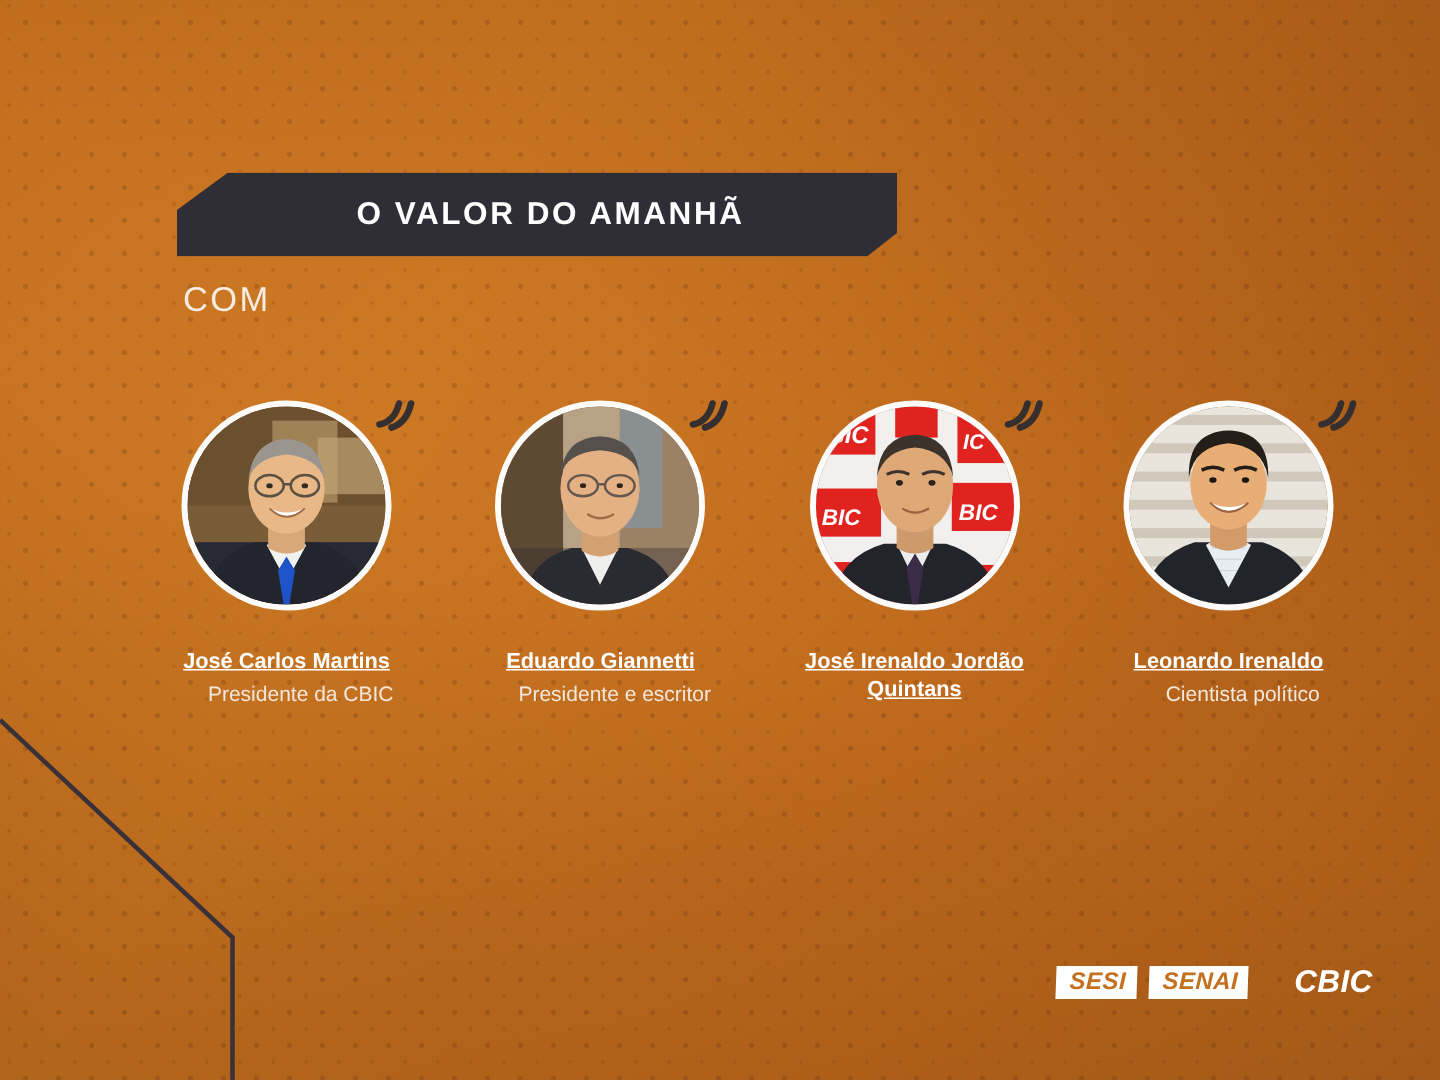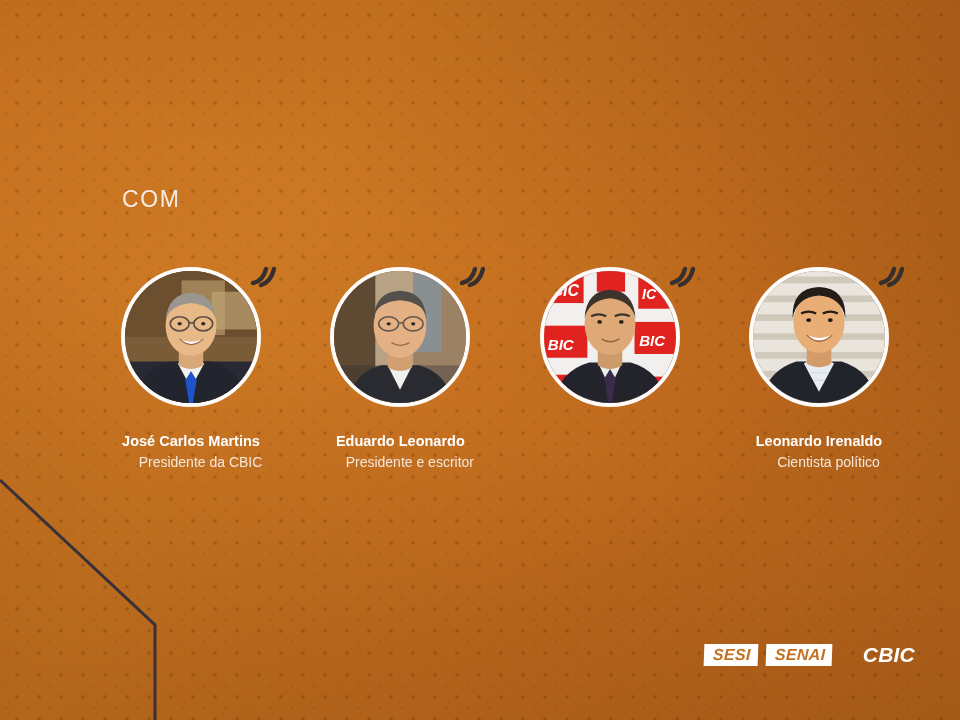--- a/index.html
+++ b/index.html
@@ -148,20 +148,21 @@
   }
 
   .sp-name {
     margin-top: 20px;
     font-size: 14.5px;
     font-weight: bold;
     color: #ffffff;
     text-align: center;
     line-height: 1.28;
     max-width: 190px;
+    text-decoration: underline;
   }
   .sp-role {
     margin-top: 2px;
     font-size: 14px;
     font-weight: 400;
     color: #f4e7db;
     text-align: left;
     line-height: 1.3;
     max-width: 175px;
     margin-left: 19px;
@@ -202,20 +203,23 @@
 <div id="slide">
 
   <div id="dots"></div>
   <div id="dots2"></div>
   <div id="vignette"></div>
 
   <svg id="deco-line" viewBox="0 0 260 300" fill="none">
     <path d="M0 60 L155 205 L155 300" stroke="#3a3038" stroke-width="3" fill="none"></path>
   </svg>
 
+  <div id="banner">
+    <span id="banner-title">O VALOR DO AMANHÃ</span>
+  </div>
 
   <div id="com">COM</div>
 
   <div id="speakers">
 
     <div class="speaker">
       <div class="avatar-wrap">
         <div class="avatar">
           <svg viewBox="0 0 140 140" preserveAspectRatio="xMidYMid slice" aria-hidden="true">
             <defs>
@@ -292,21 +296,21 @@
             <ellipse cx="58" cy="56" rx="2.2" ry="1.7" fill="#30251c"></ellipse>
             <ellipse cx="84" cy="56" rx="2.2" ry="1.7" fill="#30251c"></ellipse>
             <path d="M61 76 Q70 82 80 76" stroke="#a06c47" stroke-width="1.6" fill="none"></path>
           </svg>
         </div>
         <svg class="arcs" viewBox="0 0 34 34" fill="none">
           <path d="M9 25 Q19 23 22 11" stroke="#35302f" stroke-width="4.4" stroke-linecap="round"></path>
           <path d="M17 27 Q27 24 30 11" stroke="#35302f" stroke-width="4.4" stroke-linecap="round"></path>
         </svg>
       </div>
-      <div class="sp-name">Eduardo Leonardo</div>
+      <div class="sp-name">Eduardo Giannetti</div>
       <div class="sp-role">Presidente e escritor</div>
     </div>
 
     <div class="speaker">
       <div class="avatar-wrap">
         <div class="avatar">
           <svg viewBox="0 0 140 140" preserveAspectRatio="xMidYMid slice" aria-hidden="true">
             <rect width="140" height="140" fill="#f2f0ee"></rect>
 
             <rect x="0" y="0" width="42" height="34" fill="#e0231f"></rect>
@@ -335,20 +339,21 @@
             <path d="M50 48 Q58 44 66 48" stroke="#3c332c" stroke-width="2.2" fill="none"></path>
             <path d="M75 48 Q83 44 91 48" stroke="#3c332c" stroke-width="2.2" fill="none"></path>
             <path d="M61 72 Q70 78 80 72" stroke="#96653f" stroke-width="1.6" fill="none"></path>
           </svg>
         </div>
         <svg class="arcs" viewBox="0 0 34 34" fill="none">
           <path d="M9 25 Q19 23 22 11" stroke="#35302f" stroke-width="4.4" stroke-linecap="round"></path>
           <path d="M17 27 Q27 24 30 11" stroke="#35302f" stroke-width="4.4" stroke-linecap="round"></path>
         </svg>
       </div>
+      <div class="sp-name">José Irenaldo Jordão Quintans</div>
     </div>
 
     <div class="speaker">
       <div class="avatar-wrap">
         <div class="avatar">
           <svg viewBox="0 0 140 140" preserveAspectRatio="xMidYMid slice" aria-hidden="true">
             <rect width="140" height="140" fill="#e9e4dc"></rect>
             <g fill="#c9bfb2" opacity="0.75">
               <rect x="0" y="6" width="140" height="7"></rect>
               <rect x="0" y="26" width="140" height="7"></rect>

